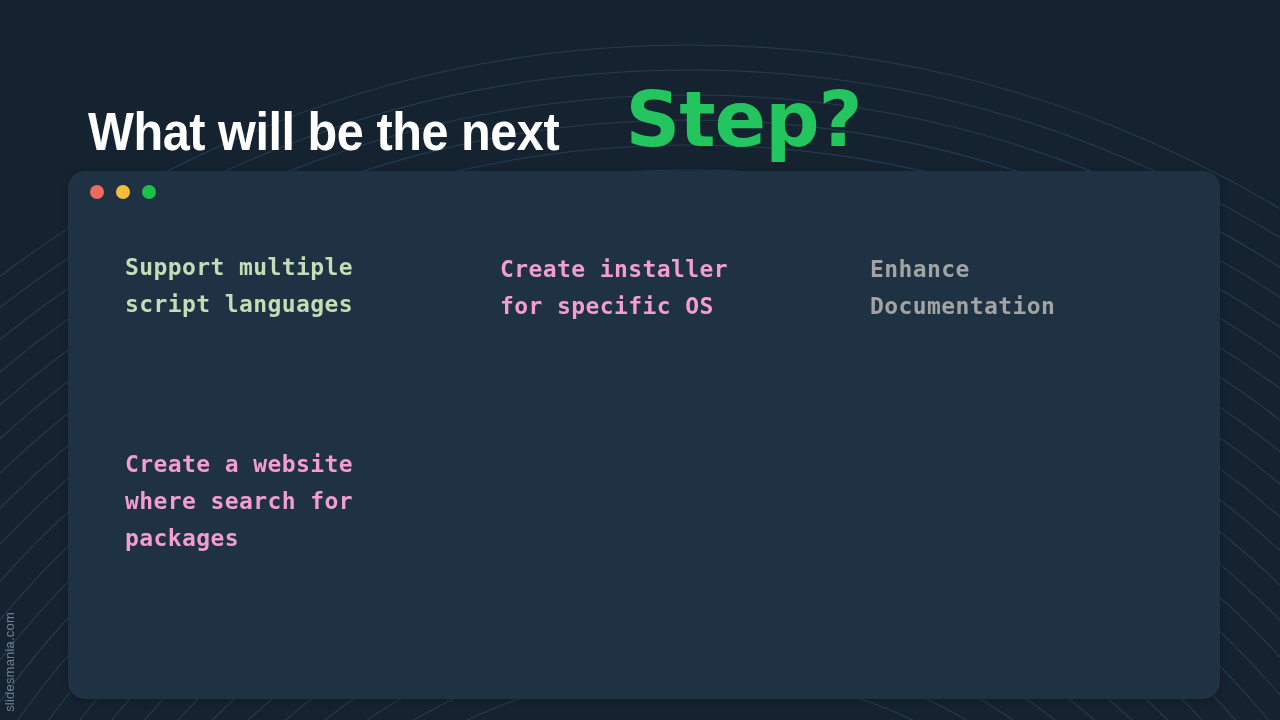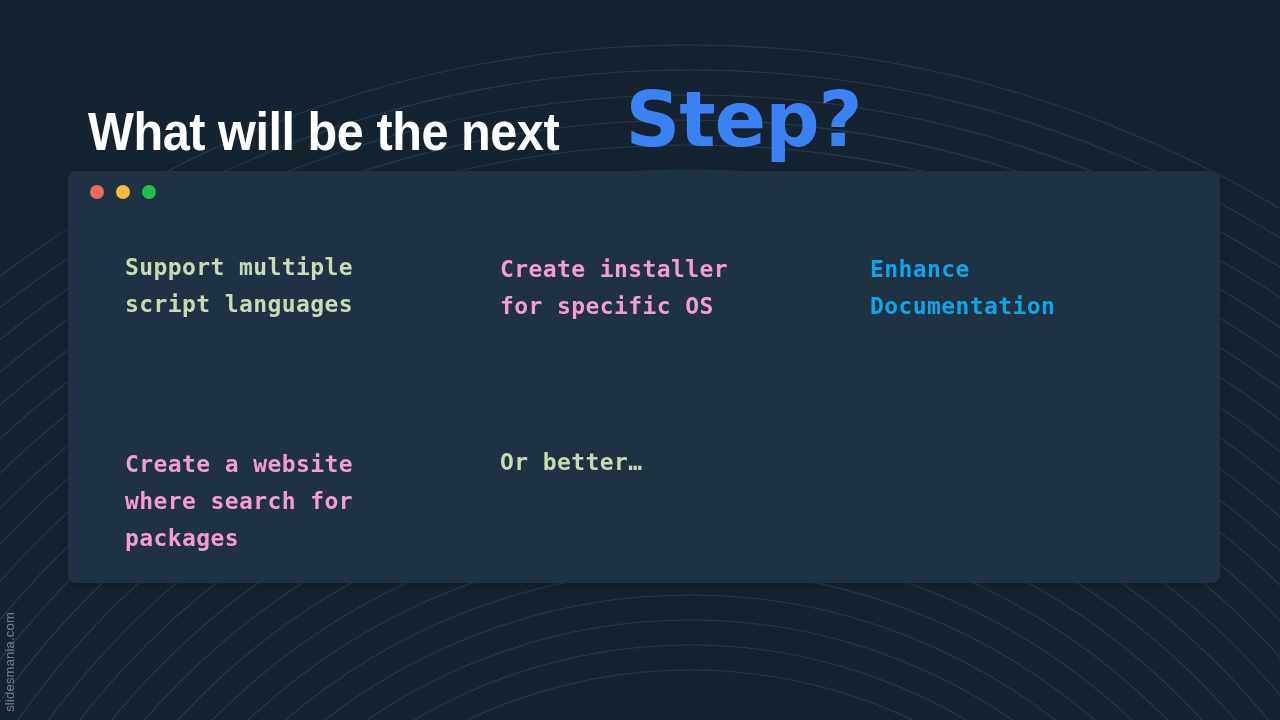--- a/index.html
+++ b/index.html
@@ -42,35 +42,35 @@
     letter-spacing: -0.5px;
     color: #ffffff;
     transform: scaleX(0.9);
     transform-origin: left bottom;
     line-height: 1;
   }
   .title-accent {
     font-family: "DejaVu Sans", sans-serif;
     font-weight: bold;
     font-size: 76px;
-    color: #3b82f6;
+    color: #22c55e;
     line-height: 1;
     margin-left: 14px;
     letter-spacing: -1px;
   }
 
   
   #window-card {
     position: absolute;
     left: 68px;
     top: 171px;
     width: 1152px;
-    height: 412px;
+    height: 528px;
     background: #1f3243;
-    border-radius: 8px;
+    border-radius: 17px;
     box-shadow: 0 2px 10px rgba(0,0,0,0.20);
   }
   #titlebar {
     position: absolute;
     left: 22px;
     top: 14px;
     display: flex;
     gap: 12px;
   }
   .dot {
@@ -171,27 +171,26 @@
     </div>
 
     <div id="grid">
       <div class="cell nudge-up" style="color:#c5dcb4">Support multiple
 script languages</div>
 
 
       <div class="cell" style="color:#f39dd0">Create installer
 for specific OS</div>
 
-      <div class="cell" style="color:#0ea5e9">Enhance
+      <div class="cell" style="color:#a3a3a3">Enhance
 Documentation</div>
 
       <div class="cell" style="color:#f39dd0">Create a website
 where search for
 packages</div>
 
-      <div class="cell nudge-up" style="color:#c5dcb4">Or better…</div>
     </div>
 
   </div>
 
   <div id="watermark">slidesmania.com</div>
 
 </div>
 
 </body></html>

